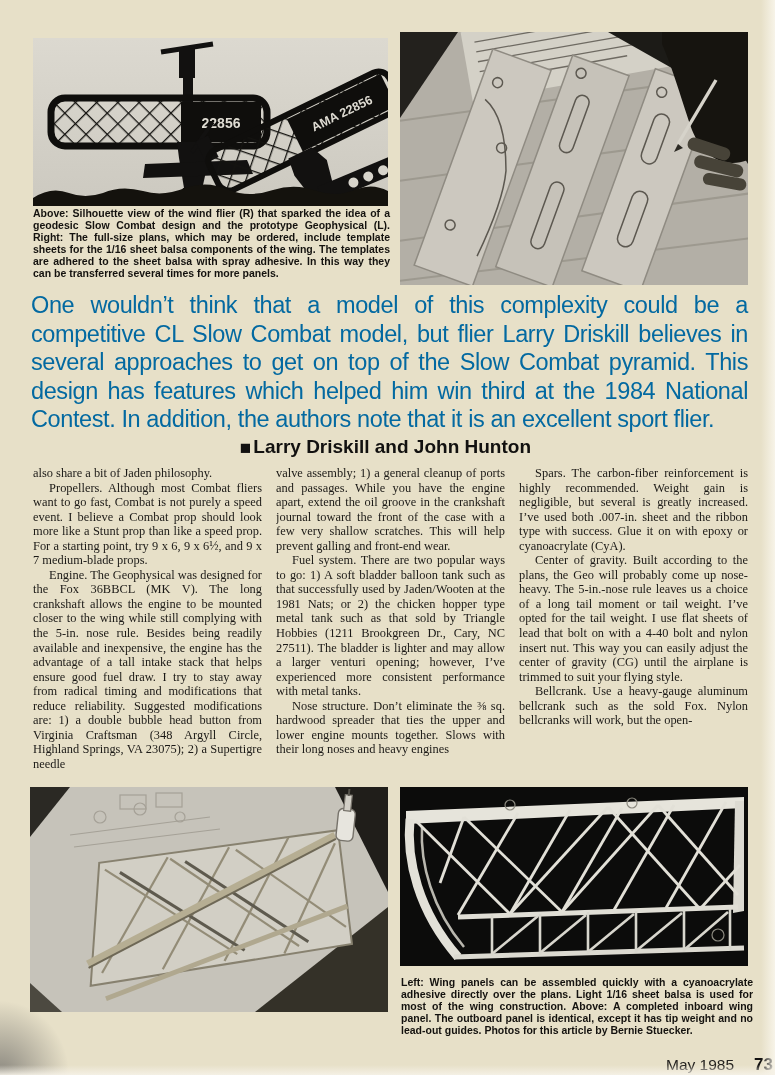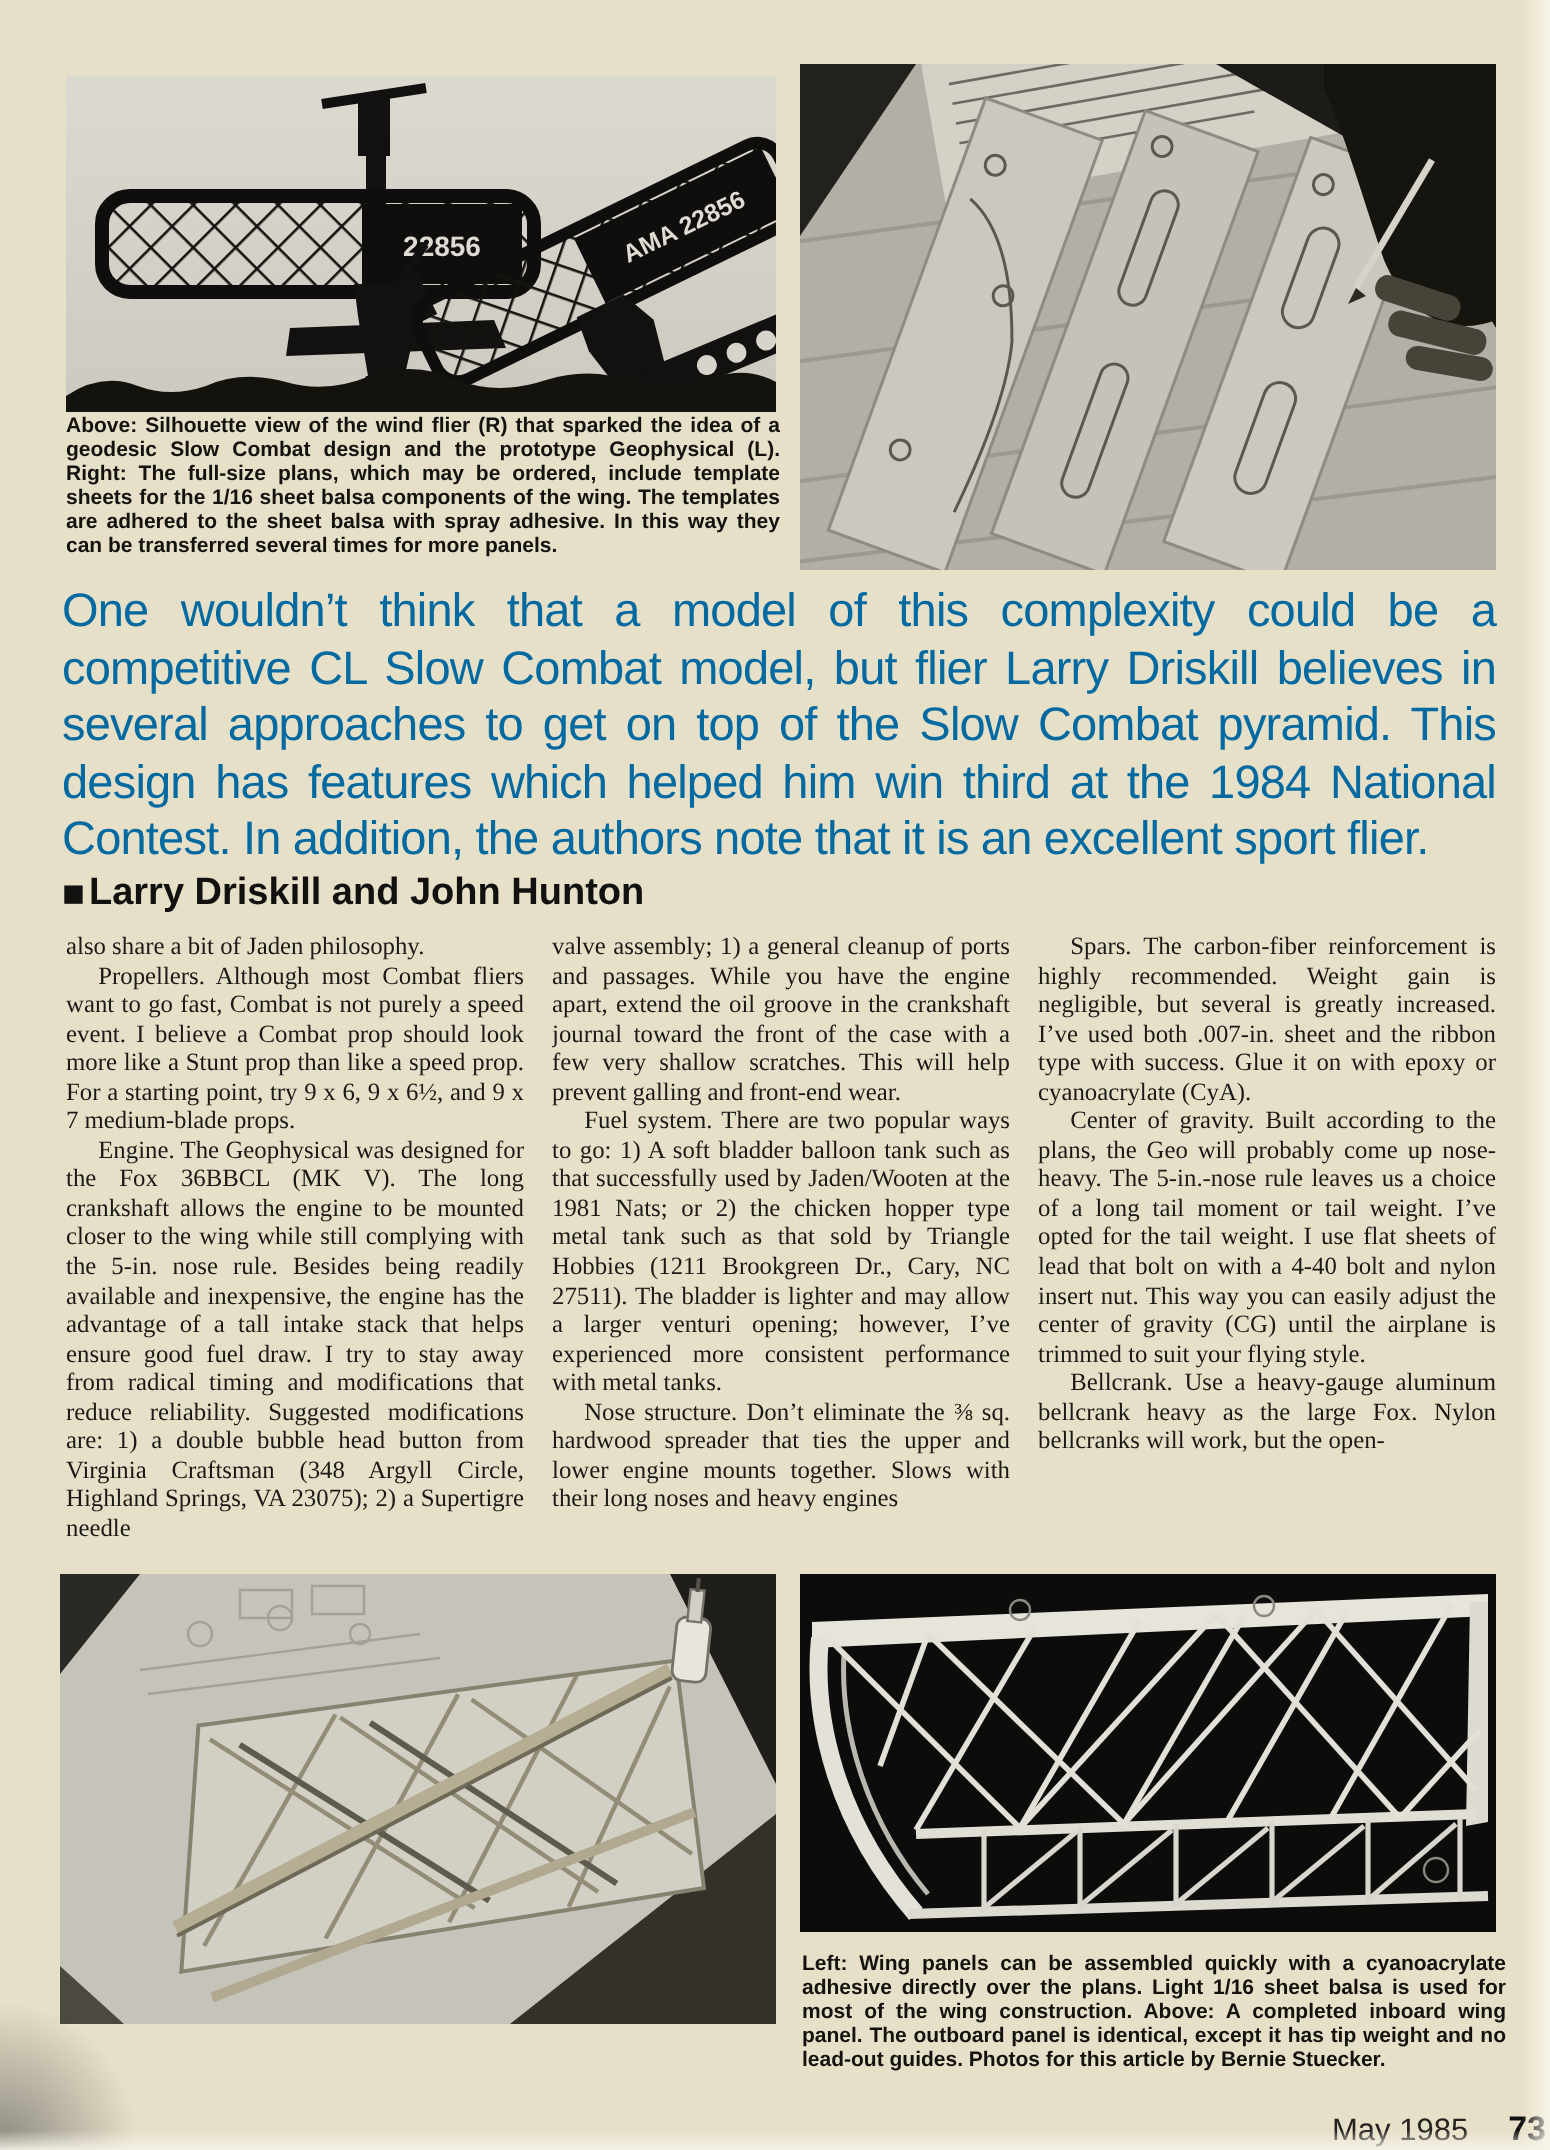--- a/index.html
+++ b/index.html
@@ -28,20 +28,21 @@
     font-weight:normal;font-size:23.5px;line-height:28.6px;
     letter-spacing:-0.4px;
     text-align:justify;
     color:#0369a1;
   }
   #byline{
     position:absolute;left:31px;top:436px;width:500px;
     font-family:"Liberation Sans",sans-serif;
     font-weight:bold;font-size:19px;line-height:22px;
     color:#121110;
+    text-align:right;
   }
   #byline .sq{display:inline-block;transform:translateY(1px);margin-right:2px;}
   
   #body-text{position:absolute;left:33px;top:466px;width:715px;height:308px;}
   .col{
     position:absolute;top:0;width:229px;height:308px;overflow:hidden;
     font-family:"Liberation Serif",serif;
     font-size:12.4px;line-height:14.55px;
     text-align:justify;
     color:#1b1916;
@@ -187,21 +188,21 @@
     <p>Engine. The Geophysical was designed for the Fox 36BBCL (MK V). The long crankshaft allows the engine to be mounted closer to the wing while still complying with the 5-in. nose rule. Besides being readily available and inexpensive, the engine has the advantage of a tall intake stack that helps ensure good fuel draw. I try to stay away from radical timing and modifications that reduce reliability. Suggested modifications are: 1) a double bubble head button from Virginia Craftsman (348 Argyll Circle, Highland Springs, VA 23075); 2) a Supertigre needle</p>
   </div>
   <div class="col" id="col-2">
     <p class="cont">valve assembly; 1) a general cleanup of ports and passages. While you have the engine apart, extend the oil groove in the crankshaft journal toward the front of the case with a few very shallow scratches. This will help prevent galling and front-end wear.</p>
     <p>Fuel system. There are two popular ways to go: 1) A soft bladder balloon tank such as that successfully used by Jaden/Wooten at the 1981 Nats; or 2) the chicken hopper type metal tank such as that sold by Triangle Hobbies (1211 Brookgreen Dr., Cary, NC 27511). The bladder is lighter and may allow a larger venturi opening; however, I’ve experienced more consistent performance with metal tanks.</p>
     <p>Nose structure. Don’t eliminate the ⅜ sq. hardwood spreader that ties the upper and lower engine mounts together. Slows with their long noses and heavy engines</p>
   </div>
   <div class="col" id="col-3">
     <p>Spars. The carbon-fiber reinforcement is highly recommended. Weight gain is negligible, but several is greatly increased. I’ve used both .007-in. sheet and the ribbon type with success. Glue it on with epoxy or cyanoacrylate (CyA).</p>
     <p>Center of gravity. Built according to the plans, the Geo will probably come up nose-heavy. The 5-in.-nose rule leaves us a choice of a long tail moment or tail weight. I’ve opted for the tail weight. I use flat sheets of lead that bolt on with a 4-40 bolt and nylon insert nut. This way you can easily adjust the center of gravity (CG) until the airplane is trimmed to suit your flying style.</p>
-    <p>Bellcrank. Use a heavy-gauge aluminum bellcrank heavy as the large Fox. Nylon bellcranks will work, but the open-</p>
+    <p>Bellcrank. Use a heavy-gauge aluminum bellcrank such as the sold Fox. Nylon bellcranks will work, but the open-</p>
   </div>
 </div>
 
 <div class="photo" id="photo-build" style="left:30px;top:787px;width:358px;height:225px;">
   <svg width="358" height="225" viewBox="0 0 358 225">
     <rect width="358" height="225" fill="#c6c3ba"></rect>
     <g stroke="#a5a197" stroke-width="1.2" fill="none">
       <circle cx="70" cy="30" r="6"></circle>
         <circle cx="110" cy="22" r="6"></circle>
         <circle cx="150" cy="30" r="5"></circle>

